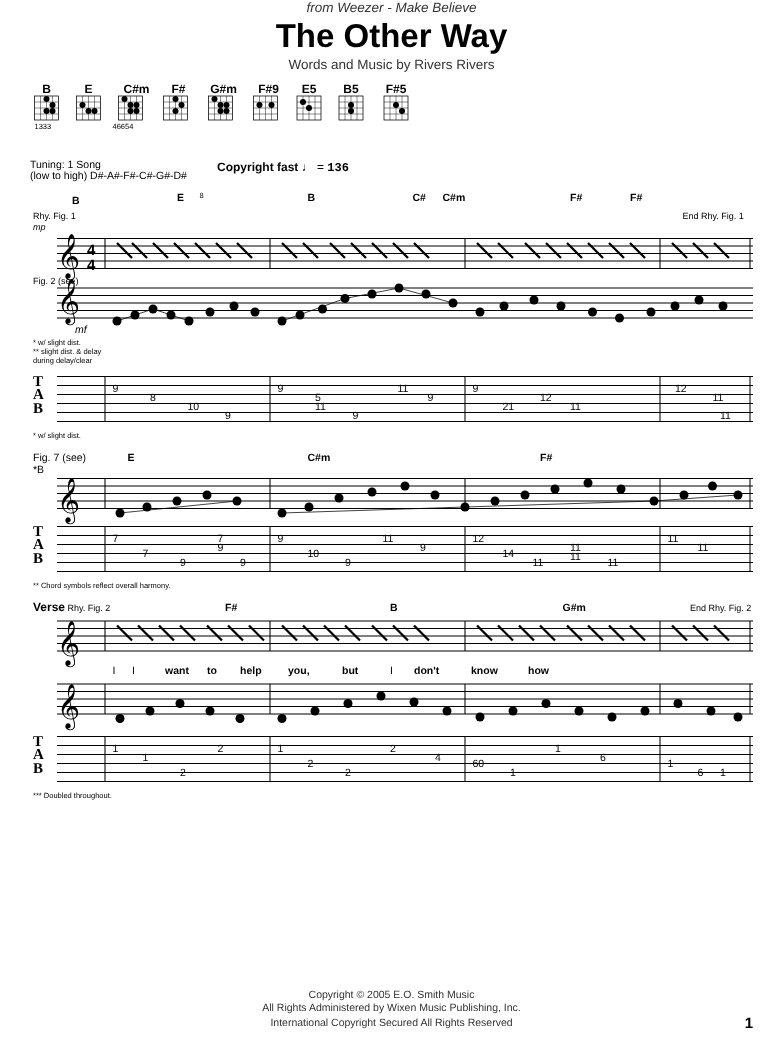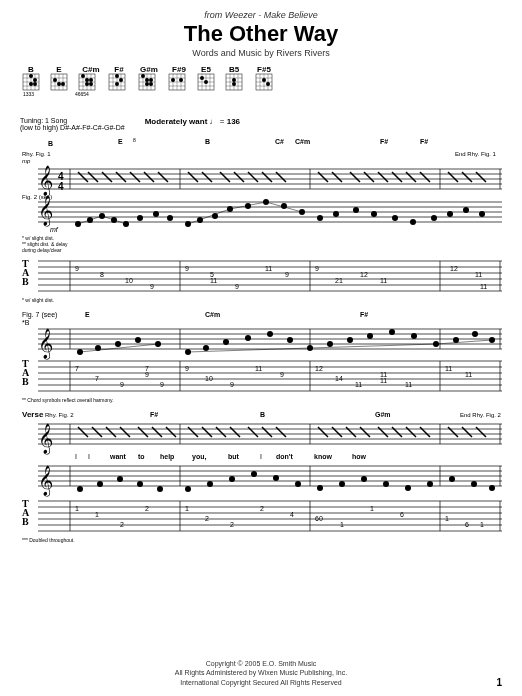--- a/index.html
+++ b/index.html
@@ -10,21 +10,21 @@
       font-family: Arial, sans-serif;
       overflow: hidden;
       position: relative;
     }
 
     .page {
       width: 522px;
       height: 696px;
       background: #fff;
       position: relative;
-      padding: 10px 20px;
+      padding: 0 20px;
     }
 
     .header {
       text-align: center;
       margin-bottom: 4px;
     }
 
     .from-text {
       font-size: 9px;
       font-style: italic;
@@ -203,23 +203,23 @@
       <circle cx="247" cy="20" r="2" fill="#000"></circle>
     </svg>
   </div>
 
   <div style="display:flex; gap:10px; margin-bottom:3px; font-size:7px;">
     <div>
       <div>Tuning: 1 Song</div>
       <div>(low to high) D#-A#-F#-C#-G#-D#</div>
     </div>
     <div style="margin-left:10px;">
-      <span style="font-weight:bold; font-size:8px;">Moderately want </span>
+      <span style="font-weight:bold; font-size:8px;">Copyright fast </span>
       <span style="font-size:8px;">♩ = </span>
-      <span style="font-size:8px; font-weight:bold;">136</span>
+      <span style="font-size:8px; font-weight:bold;font-family:Liberation Mono, monospace;">136</span>
     </div>
   </div>
 
   <svg width="482" height="490" style="display:block; margin: 0 auto;">
 
     <text x="28" y="12" font-size="7" font-weight="bold">B</text>
     <text x="98" y="10" font-size="7" font-weight="bold">E</text>
     <text x="113" y="8" font-size="5">8</text>
     <text x="185" y="10" font-size="7" font-weight="bold">B</text>
     <text x="255" y="10" font-size="7" font-weight="bold">C#</text>

